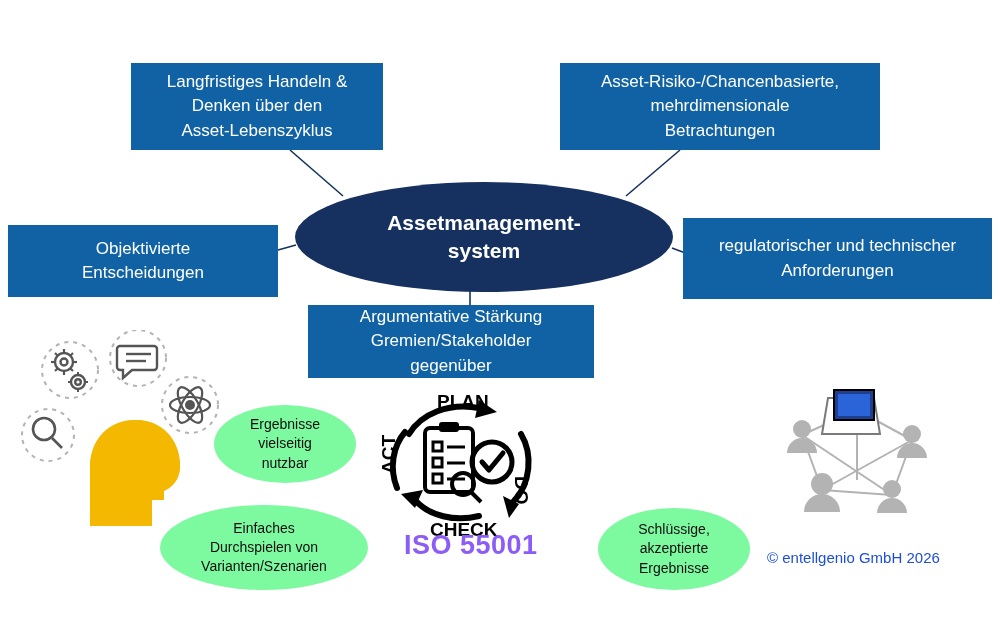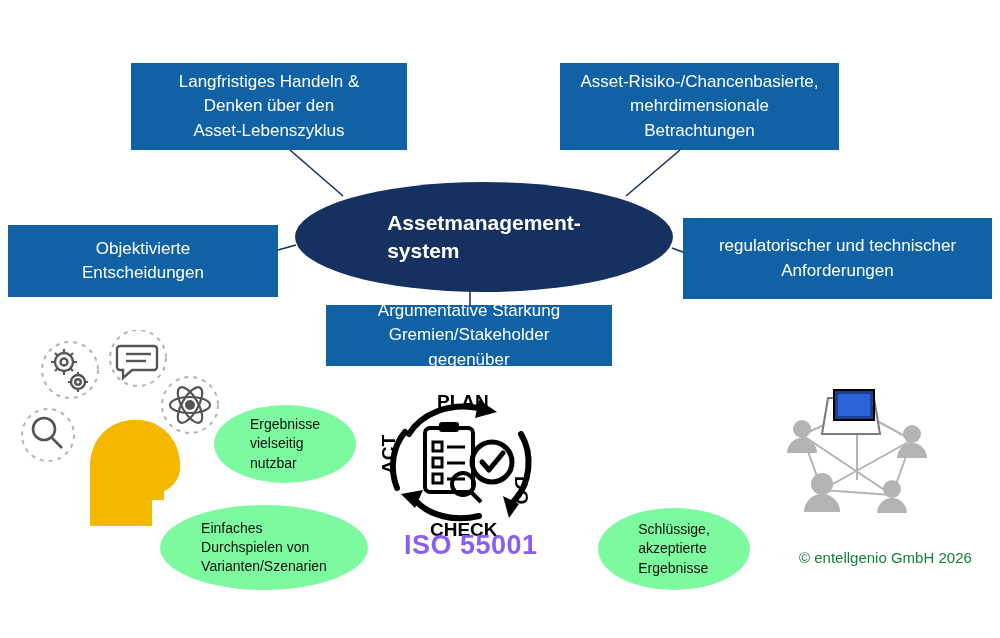--- a/index.html
+++ b/index.html
@@ -32,55 +32,55 @@
     z-index: 3;
   }
   .center-ellipse {
     position: absolute;
     background: #16315f;
     color: #ffffff;
     border-radius: 50%;
     display: flex;
     align-items: center;
     justify-content: center;
+    text-align: center;
     font-size: 21px;
     font-weight: bold;
     line-height: 1.32;
     z-index: 3;
   }
   .green-ellipse {
     position: absolute;
     background: #7dfaa0;
     color: #0e0e0e;
     border-radius: 50%;
     display: flex;
     align-items: center;
     justify-content: center;
-    text-align: left;
+    text-align: center;
     font-size: 14px;
     line-height: 1.38;
     z-index: 3;
   }
   #connectors {
     position: absolute;
     left: 0; top: 0;
     width: 1000px;
     height: 638px;
     z-index: 1;
   }
   .art {
     position: absolute;
     z-index: 2;
   }
   .copyright {
     position: absolute;
     font-size: 15px;
-    color: #15803d;
+    color: #1d4ed8;
     z-index: 4;
-    margin-left: 32px;
   }
   .iso-label {
     position: absolute;
     font-size: 27px;
     font-weight: bold;
     color: #8b5cf6;
     letter-spacing: 0.5px;
     z-index: 4;
   }
   .pdca-word {
@@ -95,29 +95,29 @@
 <div id="stage">
 
   <svg id="connectors" viewBox="0 0 1000 638">
     <line x1="343" y1="196" x2="290" y2="150" stroke="#16315f" stroke-width="1.6"></line>
     <line x1="626" y1="196" x2="680" y2="150" stroke="#16315f" stroke-width="1.6"></line>
     <line x1="296" y1="245" x2="278" y2="250" stroke="#16315f" stroke-width="1.6"></line>
     <line x1="672" y1="248" x2="688" y2="254" stroke="#16315f" stroke-width="1.6"></line>
     <line x1="470" y1="288" x2="470" y2="305" stroke="#16315f" stroke-width="1.6"></line>
   </svg>
 
-  <div class="box" style="left:131px; top:63px; width:276px; height:87px;">
+  <div class="box" style="left:131px; top:63px; width:252px; height:87px;">
     <div>
       <div>Langfristiges Handeln &amp;</div>
       <div>Denken über den</div>
       <div>Asset-Lebenszyklus</div>
     </div>
   </div>
 
-  <div class="box" style="left:560px; top:63px; width:279px; height:87px;">
+  <div class="box" style="left:560px; top:63px; width:320px; height:87px;">
     <div>
       <div>Asset-Risiko-/Chancenbasierte,</div>
       <div>mehrdimensionale</div>
       <div>Betrachtungen</div>
     </div>
   </div>
 
   <div class="box" style="left:8px; top:218px; width:270px; height:72px;margin-top:7px;">
     <div>
       <div>Objektivierte</div>
@@ -125,21 +125,21 @@
     </div>
   </div>
 
   <div class="box" style="left:683px; top:218px; width:309px; height:81px;">
     <div>
       <div>regulatorischer und technischer</div>
       <div>Anforderungen</div>
     </div>
   </div>
 
-  <div class="box" style="left:326px; top:305px; width:286px; height:61px;">
+  <div class="box" style="left:308px; top:305px; width:286px; height:73px;">
     <div>
       <div>Argumentative Stärkung</div>
       <div>Gremien/Stakeholder</div>
       <div>gegenüber</div>
     </div>
   </div>
 
   <div class="center-ellipse" style="left:295px; top:182px; width:378px; height:110px;">
     <div>
       <div>Assetmanagement-</div>

